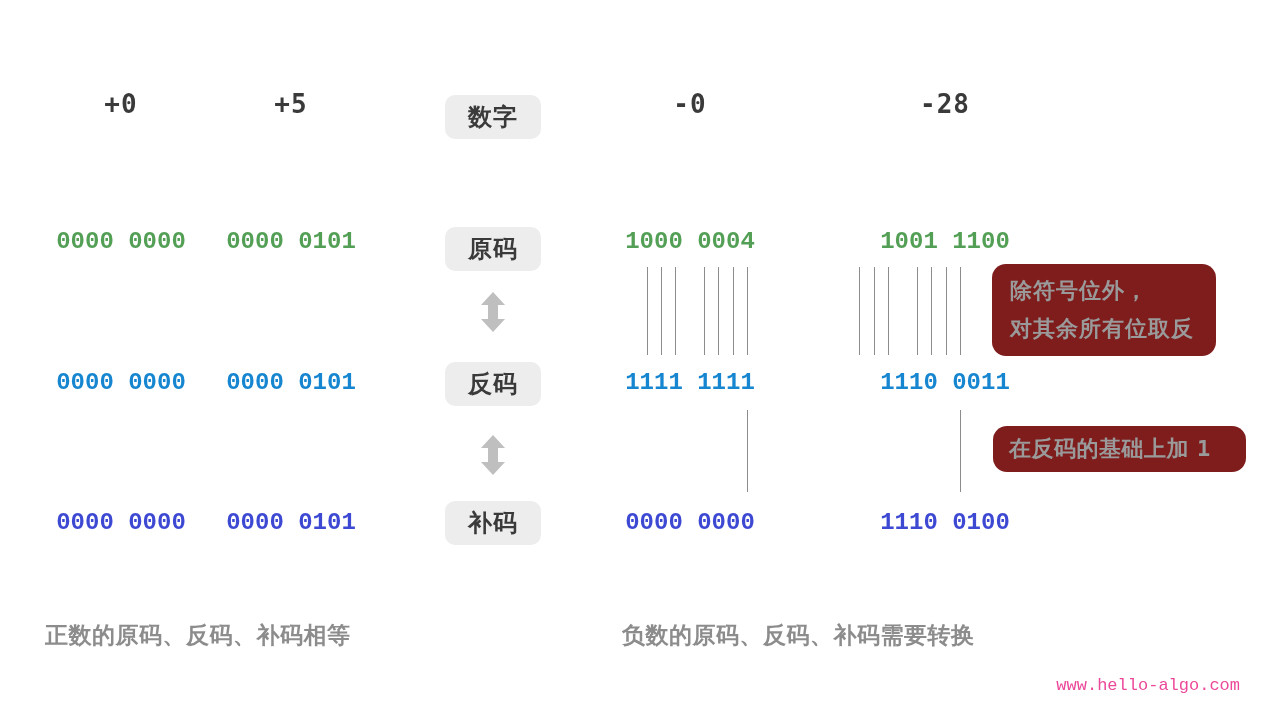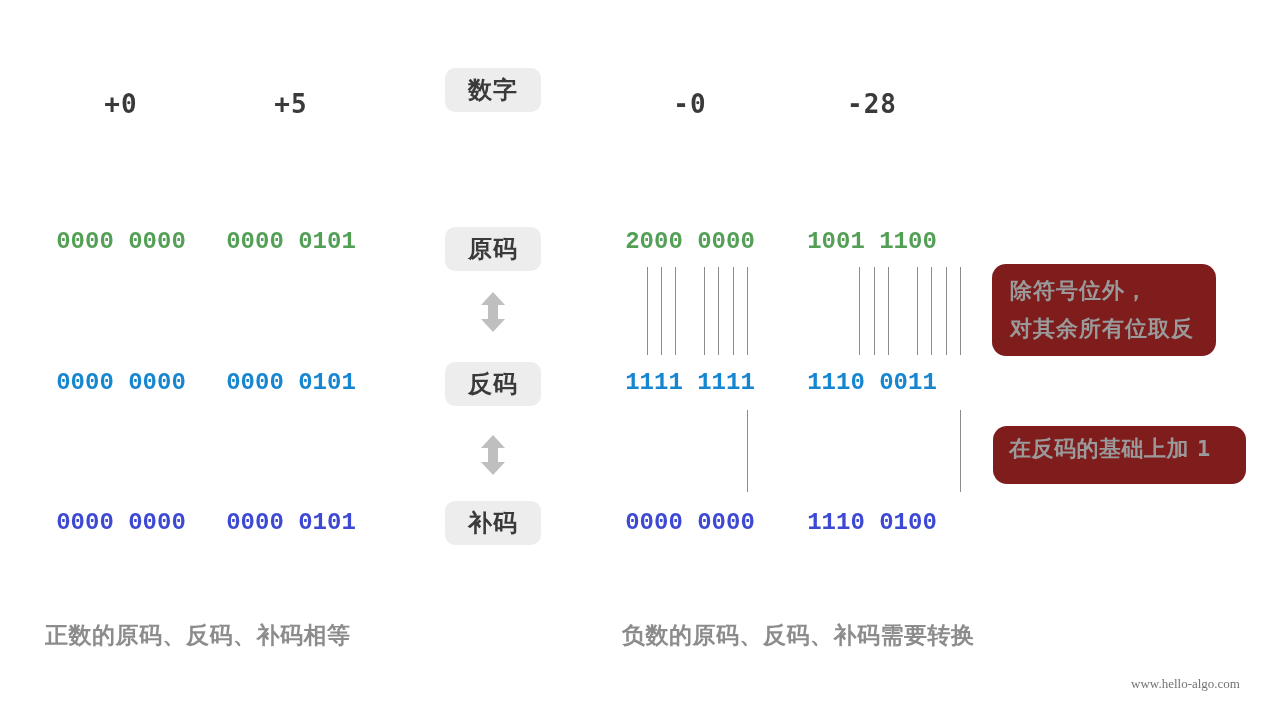--- a/index.html
+++ b/index.html
@@ -2,21 +2,21 @@
 <html><head>
 <meta charset="utf-8">
 <style>
   html,body{margin:0;padding:0;background:#ffffff;}
   .canvas{
     position:relative;width:1280px;height:720px;background:#ffffff;
     font-family:"Liberation Sans",sans-serif;overflow:hidden;
   }
   
   .cell{position:absolute;width:180px;text-align:center;height:36px;line-height:36px;white-space:pre;}
-  .c1{left:31px}.c2{left:201px}.c3{left:600px}.c4{left:782px}
+  .c1{left:31px}.c2{left:201px}.c3{left:600px}.c4{left:855px}
   .rh{top:86px}.r1{top:224px}.r2{top:365px}.r3{top:505px}
 
   .hdr{
     font-family:"DejaVu Sans Mono",monospace;font-weight:bold;
     font-size:26px;color:#3a3a3a;letter-spacing:1px;
   }
   .bin{
     font-family:Liberation Mono, monospace;font-weight:600;
     font-size:24px;
   }
@@ -24,73 +24,73 @@
   .blue{color:#1786d0}
   .indigo{color:#3d49d3}
 
   
   .badge{
     position:absolute;left:445px;width:96px;height:44px;
     background:#ededed;border-radius:10px;
     display:flex;align-items:center;justify-content:center;
     font-size:24px;font-weight:bold;color:#3a3a3a;letter-spacing:1px;
   }
-  .bh{top:68px}.b1{top:227px}.b2{top:362px}.b3{top:501px}
+  .bh{top:95px}.b1{top:227px}.b2{top:362px}.b3{top:501px}
 
   
   .arrow{position:absolute;left:480px;width:26px;height:40px;}
   .a1{top:292px}.a2{top:435px}
 
   
   .vline{position:absolute;width:1px;background:#8c8c8c;}
   .ga{top:267px;height:88px;}
   .gb{top:410px;height:82px;}
 
   
   .note{
     position:absolute;background:#7f1d1d;border-radius:14px;
     color:#9a9a9a;font-weight:bold;font-size:22px;letter-spacing:1px;
   }
   .note1{left:992px;top:264px;width:224px;height:92px;padding:8px 0 0 18px;line-height:38px;box-sizing:border-box;}
-  .note2{left:993px;top:426px;width:253px;height:58px;line-height:46px;padding-left:16px;box-sizing:border-box;letter-spacing:0.5px;}
+  .note2{left:993px;top:426px;width:253px;height:46px;line-height:46px;padding-left:16px;box-sizing:border-box;letter-spacing:0.5px;}
   .note2 .one{font-family:"DejaVu Sans Mono",monospace;padding-left:8px;}
 
   
   .caption{
     position:absolute;top:620px;height:30px;line-height:30px;
     color:#8c8c8c;font-weight:bold;font-size:23px;letter-spacing:0.5px;white-space:pre;
   }
   .cap-left{left:45px}
   .cap-right{left:622px}
 
   
   .watermark{
     position:absolute;right:40px;top:676px;
-    font-family:Liberation Serif, serif;font-size:13px;color:#737373;
+    font-family:Liberation Mono, monospace;font-size:17px;color:#ec4899;
   }
 </style>
 </head>
 <body>
 
 <div class="canvas">
 
   <div class="cell hdr rh c1">+0</div>
   <div class="cell hdr rh c2">+5</div>
   <div class="badge bh">
     <span>数字</span>
   </div>
   <div class="cell hdr rh c3">-0</div>
   <div class="cell hdr rh c4">-28</div>
 
   <div class="cell bin green r1 c1">0000 0000</div>
   <div class="cell bin green r1 c2">0000 0101</div>
   <div class="badge b1 green">
     <span>原码</span>
   </div>
-  <div class="cell bin green r1 c3">2000 0000</div>
+  <div class="cell bin green r1 c3">1000 0004</div>
   <div class="cell bin green r1 c4">1001 1100</div>
 
   <div class="vline ga" style="left:647px"></div>
   <div class="vline ga" style="left:661px"></div>
   <div class="vline ga" style="left:675px"></div>
   <div class="vline ga" style="left:704px"></div>
   <div class="vline ga" style="left:718px"></div>
   <div class="vline ga" style="left:733px"></div>
   <div class="vline ga" style="left:747px"></div>
 

